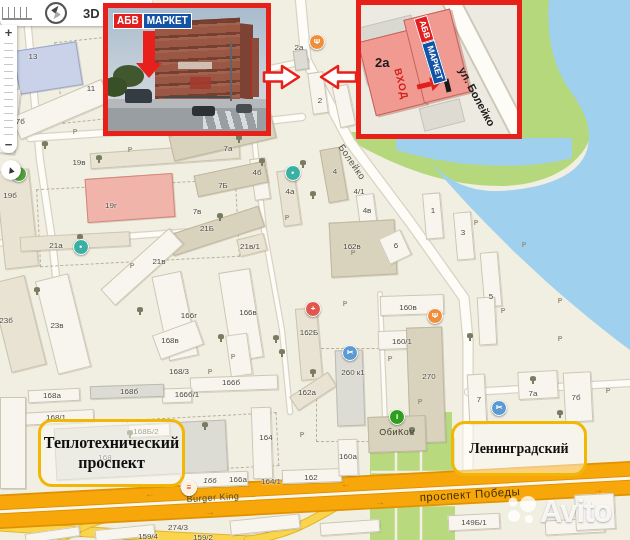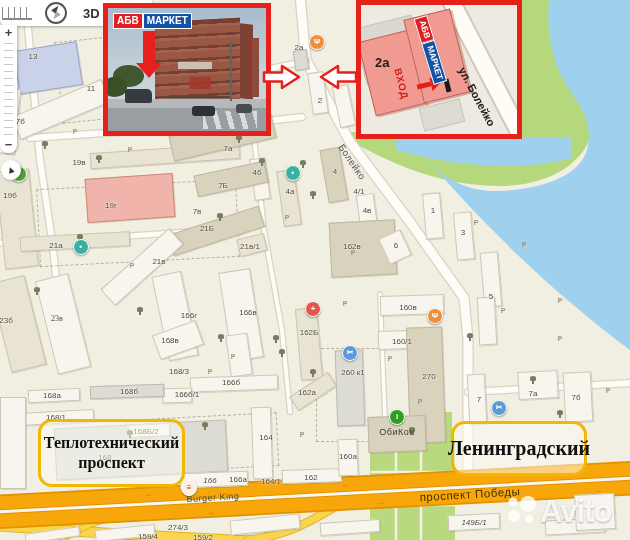--- a/index.html
+++ b/index.html
@@ -72,21 +72,21 @@
   .pl-vhod{left:42px;top:62px;transform:rotate(76deg);transform-origin:0 0;color:#d21f18;font-weight:bold;font-size:10px;letter-spacing:1px}
   .pl-door{left:84px;top:74px;width:5px;height:13px;background:#1a1a1a;transform:rotate(-14deg)}
   .pl-arrow{left:56px;top:78px;width:14px;height:5px;background:#e0201a;transform:rotate(-14deg)}
   .pl-arrow::after{content:"";position:absolute;left:100%;top:-4.5px;border-top:7px solid transparent;border-bottom:7px solid transparent;border-left:11px solid #e0201a}
   .pl-street{left:106px;top:60px;transform:rotate(62deg);transform-origin:0 0;font-weight:bold;font-size:11px;color:#1d1d1d;white-space:nowrap}
   #connect{position:absolute;left:0;top:0;z-index:8;pointer-events:none}
   .callout{position:absolute;border:3px solid #f2b705;border-radius:14px;background:rgba(253,251,243,.50);
            display:flex;flex-direction:column;align-items:center;justify-content:center;z-index:6;
            font-family:"Liberation Serif",serif;font-weight:bold;color:#101010;text-align:center;line-height:1.25}
   #callout-1{left:38px;top:419px;width:141px;height:62px;font-size:16px}
-  #callout-2{left:451px;top:421px;width:130px;height:49px;font-size:20px}
+  #callout-2{left:451px;top:421px;width:130px;height:49px;font-size:14px}
   .wm{position:absolute;left:502px;top:492px;display:flex;align-items:center;z-index:9}
   .wm-text{font-size:31px;font-weight:bold;color:rgba(255,255,255,.87);letter-spacing:-1px;
            text-shadow:0 1px 2px rgba(90,90,90,.45);line-height:1}
 </style>
 </head>
 <body>
 
 <div id="vp">
   <svg id="base" width="630" height="540">
       <path d="M346,138 C400,170 450,186 500,186 C550,186 585,162 592,132 C598,106 582,92 568,70 C556,50 551,25 553,0 L521,0 L521,132 L346,132 Z" fill="#b5d87c"></path>
@@ -253,21 +253,21 @@
       <div class="lbl" style="left: 290px; top: 192px; text-align: right;">4а</div>
       <div class="lbl" style="left: 359px; top: 192px;">4/1</div>
       <div class="lbl" style="left: 257px; top: 173px;">4б</div>
       <div class="lbl" style="left: 367px; top: 211px;">4в</div>
       <div class="lbl" style="left: 433px; top: 211px;">1</div>
       <div class="lbl" style="left: 463px; top: 233px;">3</div>
       <div class="lbl" style="left: 491px; top: 297px;">5</div>
       <div class="lbl" style="left: 352px; top: 247px;">162в</div>
       <div class="lbl" style="left: 396px; top: 246px;">6</div>
       <div class="lbl" style="left: 6px; top: 321px;">23б</div>
-      <div class="lbl" style="left: 57px; top: 319px; font-family: Liberation Serif, serif;">23в</div>
+      <div class="lbl" style="left: 57px; top: 326px;">23в</div>
       <div class="lbl" style="left: 189px; top: 316px;">166г</div>
       <div class="lbl" style="left: 248px; top: 313px;">166в</div>
       <div class="lbl" style="left: 309px; top: 333px;">162Б</div>
       <div class="lbl" style="left: 307px; top: 393px;">162а</div>
       <div class="lbl" style="left: 408px; top: 308px;">160в</div>
       <div class="lbl" style="left: 402px; top: 342px;">160/1</div>
       <div class="lbl" style="left: 353px; top: 373px;">260 к1</div>
       <div class="lbl" style="left: 429px; top: 377px;">270</div>
       <div class="lbl" style="left: 170px; top: 341px;">168в</div>
       <div class="lbl" style="left: 179px; top: 372px;">168/3</div>
@@ -283,21 +283,21 @@
       <div class="lbl" style="left: 238px; top: 480px;">166а</div>
       <div class="lbl" style="left: 271px; top: 482px;">164/1</div>
       <div class="lbl" style="left: 311px; top: 478px;">162</div>
       <div class="lbl" style="left: 348px; top: 457px;">160а</div>
       <div class="lbl" style="left: 479px; top: 400px;">7</div>
       <div class="lbl" style="left: 533px; top: 394px;">7а</div>
       <div class="lbl" style="left: 576px; top: 398px;">7б</div>
       <div class="lbl" style="left: 178px; top: 528px;">274/3</div>
       <div class="lbl" style="left: 148px; top: 537px;">159/4</div>
       <div class="lbl" style="left: 203px; top: 538px;">159/2</div>
-      <div class="lbl" style="left: 474px; top: 523px; font-style: italic;">149Б/1</div>
+      <div class="lbl" style="left: 474px; top: 523px;">149Б/1</div>
       <div class="slbl" style="left: 352px; top: 162px; transform: translate(-50%, -50%) rotate(56deg); font-size: 9.5px; color: rgb(85, 80, 74);">Болейко</div>
       <div class="slbl" style="left: 470px; top: 495px; transform: translate(-50%, -50%) rotate(-3.5deg); font-size: 11.5px; color: rgb(63, 48, 0);">проспект Победы</div>
       <div class="slbl" style="left: 213px; top: 498px; transform: translate(-50%, -50%) rotate(-3.5deg); font-size: 9px; color: rgb(87, 77, 44);">Burger King</div>
       <div class="slbl" style="left: 397px; top: 432px; transform: translate(-50%, -50%) rotate(0deg); font-size: 9px; color: rgb(60, 60, 48);">ОбиКон</div>
       <div class="harrow" style="left: 150px; top: 494px;">←</div>
       <div class="harrow" style="left: 346px; top: 484px;">←</div>
       <div class="harrow" style="left: 560px; top: 472px;">←</div>
       <div class="harrow" style="left: 210px; top: 512px;">→</div>
       <div class="harrow" style="left: 380px; top: 502px;">→</div>
       <div class="harrow" style="left: 598px; top: 490px;">→</div>

